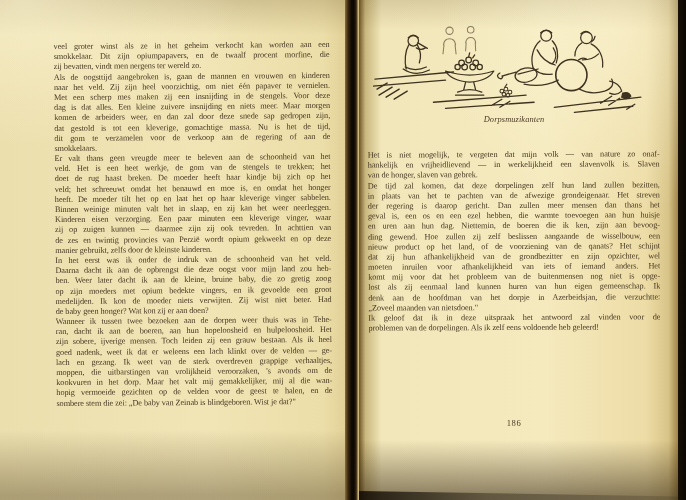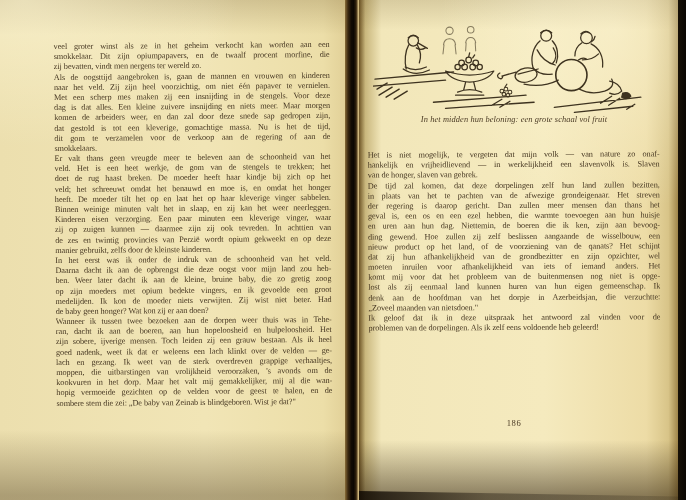--- a/index.html
+++ b/index.html
@@ -179,21 +179,21 @@
           <path d="M205 70 Q 216 76, 230 72 Q 241 68, 237 60"></path>
           <path d="M235 62 Q 245 64, 247 72 Q 242 77, 235 74"></path>
           <path d="M248 74 q6 -2 8 3 q-4 4 -9 1 z" fill="#3e3320"></path>
         </g>
 
         <path d="M180 88 L266 78 M200 93 L258 87 M226 84 l11 -7 M234 86 l11 -7 M252 90 l8 -5" stroke-width="1.3"></path>
       </svg>
     </div>
 
     <div class="caption">
-      <div>In het midden hun beloning: een grote schaal vol fruit</div>
+      <div>Dorpsmuzikanten</div>
     </div>
 
     <div class="textcol textcol-right">
         <div class="line">Het is niet mogelijk, te vergeten dat mijn volk — van nature zo onaf-</div>
         <div class="line">hankelijk en vrijheidlievend — in werkelijkheid een slavenvolk is. Slaven</div>
         <div class="line end">van de honger, slaven van gebrek.</div>
         <div class="line">De tijd zal komen, dat deze dorpelingen zelf hun land zullen bezitten,</div>
         <div class="line">in plaats van het te pachten van de afwezige grondeigenaar. Het streven</div>
         <div class="line">der regering is daarop gericht. Dan zullen meer mensen dan thans het</div>
         <div class="line">geval is, een os en een ezel hebben, die warmte toevoegen aan hun huisje</div>

